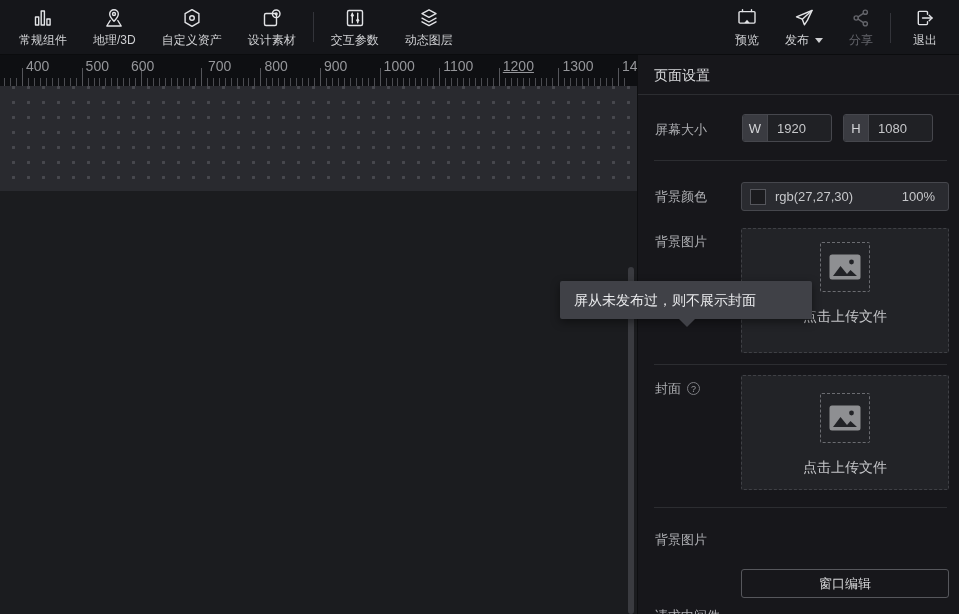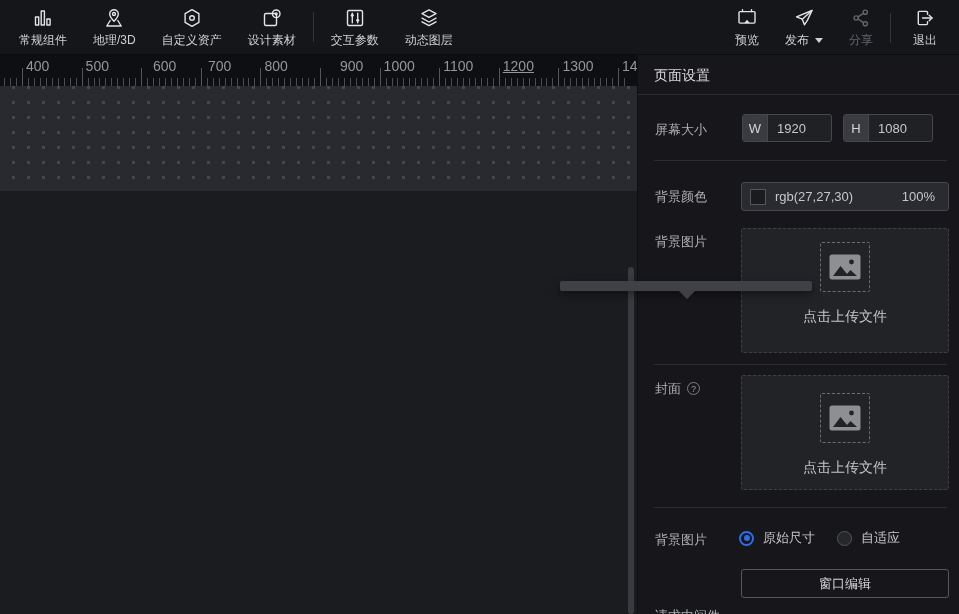--- a/index.html
+++ b/index.html
@@ -250,21 +250,21 @@
     <div class="tick minor" style="left: 87.56px;"></div>
     <div class="tick minor" style="left: 93.52px;"></div>
     <div class="tick minor" style="left: 99.48px;"></div>
     <div class="tick minor" style="left: 105.44px;"></div>
     <div class="tick minor" style="left: 111.4px;"></div>
     <div class="tick minor" style="left: 117.36px;"></div>
     <div class="tick minor" style="left: 123.32px;"></div>
     <div class="tick minor" style="left: 129.28px;"></div>
     <div class="tick minor" style="left: 135.24px;"></div>
     <div class="tick major" style="left: 141.2px;"></div>
-    <div class="tick-label" style="left: 153px;">600</div>
+    <div class="tick-label" style="left: 131px;">600</div>
     <div class="tick minor" style="left: 147.16px;"></div>
     <div class="tick minor" style="left: 153.12px;"></div>
     <div class="tick minor" style="left: 159.08px;"></div>
     <div class="tick minor" style="left: 165.04px;"></div>
     <div class="tick minor" style="left: 171px;"></div>
     <div class="tick minor" style="left: 176.96px;"></div>
     <div class="tick minor" style="left: 182.92px;"></div>
     <div class="tick minor" style="left: 188.88px;"></div>
     <div class="tick minor" style="left: 194.84px;"></div>
     <div class="tick major" style="left: 200.8px;"></div>
@@ -283,21 +283,21 @@
     <div class="tick minor" style="left: 266.36px;"></div>
     <div class="tick minor" style="left: 272.32px;"></div>
     <div class="tick minor" style="left: 278.28px;"></div>
     <div class="tick minor" style="left: 284.24px;"></div>
     <div class="tick minor" style="left: 290.2px;"></div>
     <div class="tick minor" style="left: 296.16px;"></div>
     <div class="tick minor" style="left: 302.12px;"></div>
     <div class="tick minor" style="left: 308.08px;"></div>
     <div class="tick minor" style="left: 314.04px;"></div>
     <div class="tick major" style="left: 320px;"></div>
-    <div class="tick-label" style="left: 324px; margin-left: 16px;">900</div>
+    <div class="tick-label" style="left: 324px;">900</div>
     <div class="tick minor" style="left: 325.96px;"></div>
     <div class="tick minor" style="left: 331.92px;"></div>
     <div class="tick minor" style="left: 337.88px;"></div>
     <div class="tick minor" style="left: 343.84px;"></div>
     <div class="tick minor" style="left: 349.8px;"></div>
     <div class="tick minor" style="left: 355.76px;"></div>
     <div class="tick minor" style="left: 361.72px;"></div>
     <div class="tick minor" style="left: 367.68px;"></div>
     <div class="tick minor" style="left: 373.64px;"></div>
     <div class="tick major" style="left: 379.6px;"></div>
@@ -400,30 +400,21 @@
         <circle cx="22.5" cy="8" r="2.4" fill="#222327"></circle>
         <path d="M4 22l7.5-10 6.5 8 3.5-4 6.5 6z" fill="#222327"></path>
       </svg>
     </div>
     <div class="upload-text">点击上传文件</div>
   </div>
 
   <div class="p-divider" style="top:452px;"></div>
 
   <div class="p-label" style="top:476px;">背景图片</div>
-  <div class="radio-group">
-    <span class="radio-item">
-      <span class="radio on"></span>
-      <span class="radio-label">原始尺寸</span>
-    </span>
-    <span class="radio-item">
-      <span class="radio off"></span>
-      <span class="radio-label">自适应</span>
-    </span>
-  </div>
 
   <div class="p-label" style="top:552px;">请求中间件</div>
   <div class="mw-button">窗口编辑</div>
 </div>
 
 <div class="tooltip">
+  <div class="tooltip-line">屏从未发布过，则不展示封面</div>
   <div class="tooltip-arrow"></div>
 </div>
 
 </body></html>

